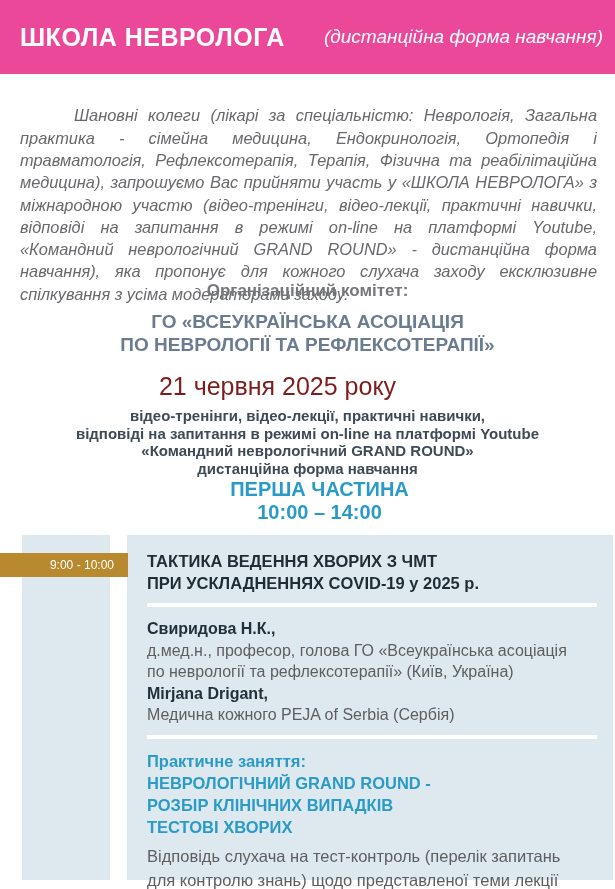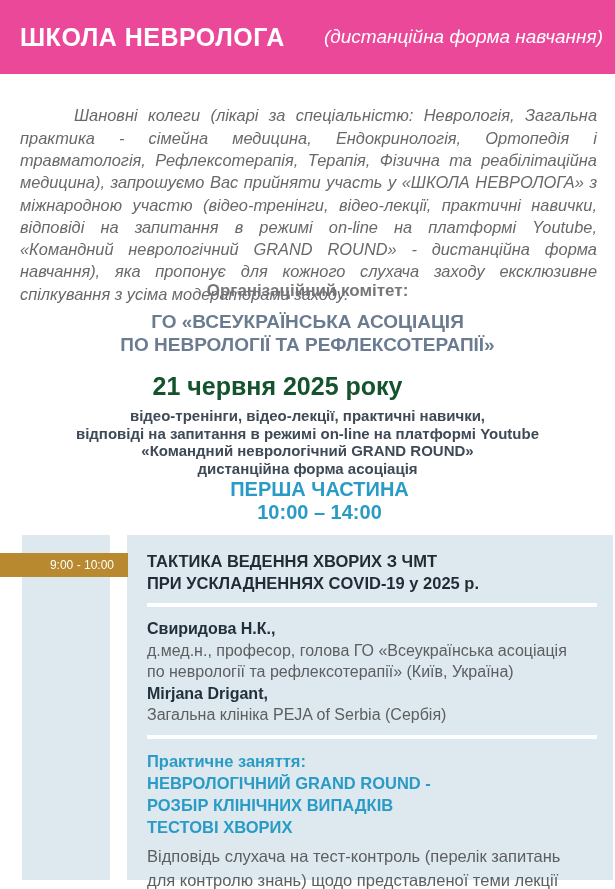--- a/index.html
+++ b/index.html
@@ -34,21 +34,21 @@
     position:absolute;left:0;top:281px;width:615px;text-align:center;
     font-weight:bold;font-size:17px;color:#76777a;
   }
   .org-name{
     position:absolute;left:0;top:310px;width:615px;text-align:center;
     font-weight:bold;font-size:19px;line-height:23px;color:#6b7c91;
   }
   
   .event-date{
     position:absolute;left:0;top:372px;width:555px;text-align:center;
-    font-weight:bold;font-size:25px;color:#14532d;
+    font-weight:normal;font-size:25px;color:#7f1d1d;
   }
   .event-details{
     position:absolute;left:0;top:407px;width:615px;text-align:center;
     font-weight:bold;font-size:15px;line-height:17.6px;color:#3e4a56;
   }
   .part-block{
     position:absolute;left:12px;top:478px;width:615px;text-align:center;
     font-weight:bold;font-size:20px;line-height:23px;color:#2a9bc6;
   }
   
@@ -103,21 +103,21 @@
   <div class="org-name">
     <div>ГО «ВСЕУКРАЇНСЬКА АСОЦІАЦІЯ</div>
     <div>ПО НЕВРОЛОГІЇ ТА РЕФЛЕКСОТЕРАПІЇ»</div>
   </div>
 
   <div class="event-date">21 червня 2025 року</div>
   <div class="event-details">
     <div>відео-тренінги, відео-лекції, практичні навички,</div>
     <div>відповіді на запитання в режимі on-line на платформі Youtube</div>
     <div>«Командний неврологічний GRAND ROUND»</div>
-    <div>дистанційна форма асоціація</div>
+    <div>дистанційна форма навчання</div>
   </div>
 
   <div class="part-block">
     <div>ПЕРША ЧАСТИНА</div>
     <div>10:00 – 14:00</div>
   </div>
 
   <div class="left-strip"></div>
 
   <div class="session-panel">
@@ -126,21 +126,21 @@
       <div>ПРИ УСКЛАДНЕННЯХ COVID-19 у 2025 р.</div>
     </div>
 
     <div class="separator"></div>
 
     <div>
       <div class="speaker-name">Свиридова Н.К.,</div>
       <div class="speaker-desc">д.мед.н., професор, голова ГО «Всеукраїнська асоціація</div>
       <div class="speaker-desc">по неврології та рефлексотерапії» (Київ, Україна)</div>
       <div class="speaker-name">Mirjana Drigant,</div>
-      <div class="speaker-desc">Загальна клініка PEJA of Serbia (Сербія)</div>
+      <div class="speaker-desc">Медична кожного PEJA of Serbia (Сербія)</div>
     </div>
 
     <div class="separator"></div>
 
     <div class="practice-block">
       <div>Практичне заняття:</div>
       <div>НЕВРОЛОГІЧНИЙ GRAND ROUND -</div>
       <div>РОЗБІР КЛІНІЧНИХ ВИПАДКІВ</div>
       <div>ТЕСТОВІ ХВОРИХ</div>
     </div>

